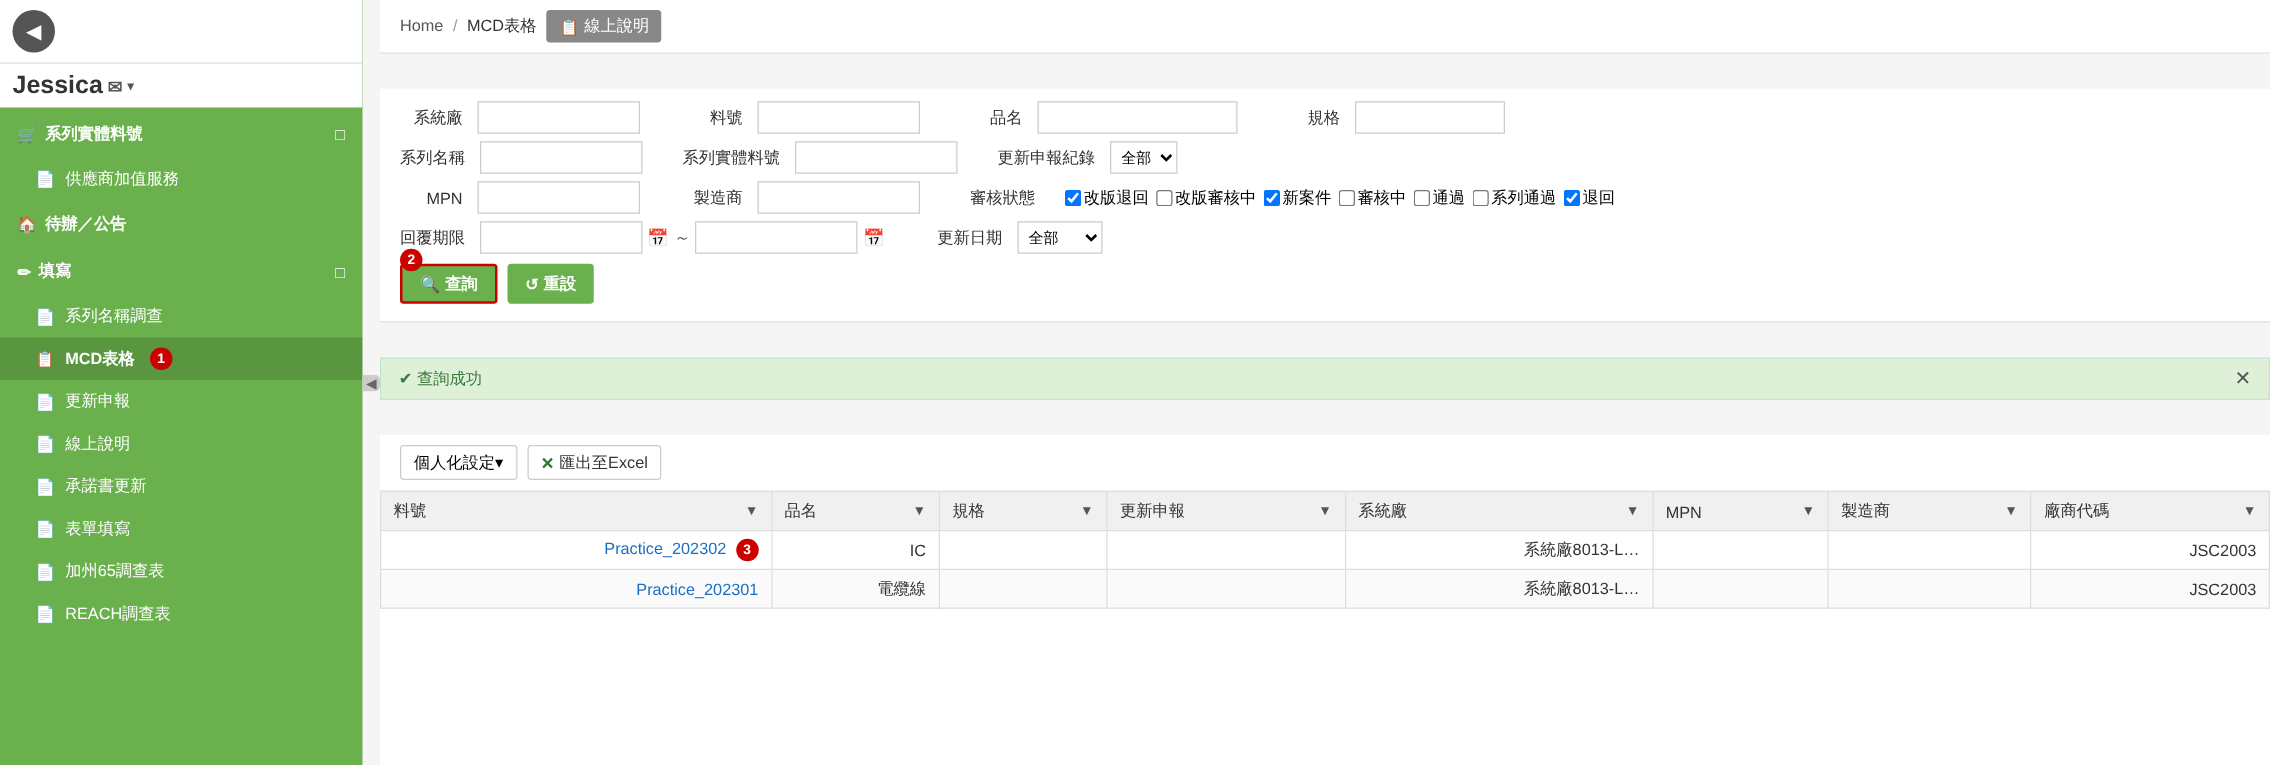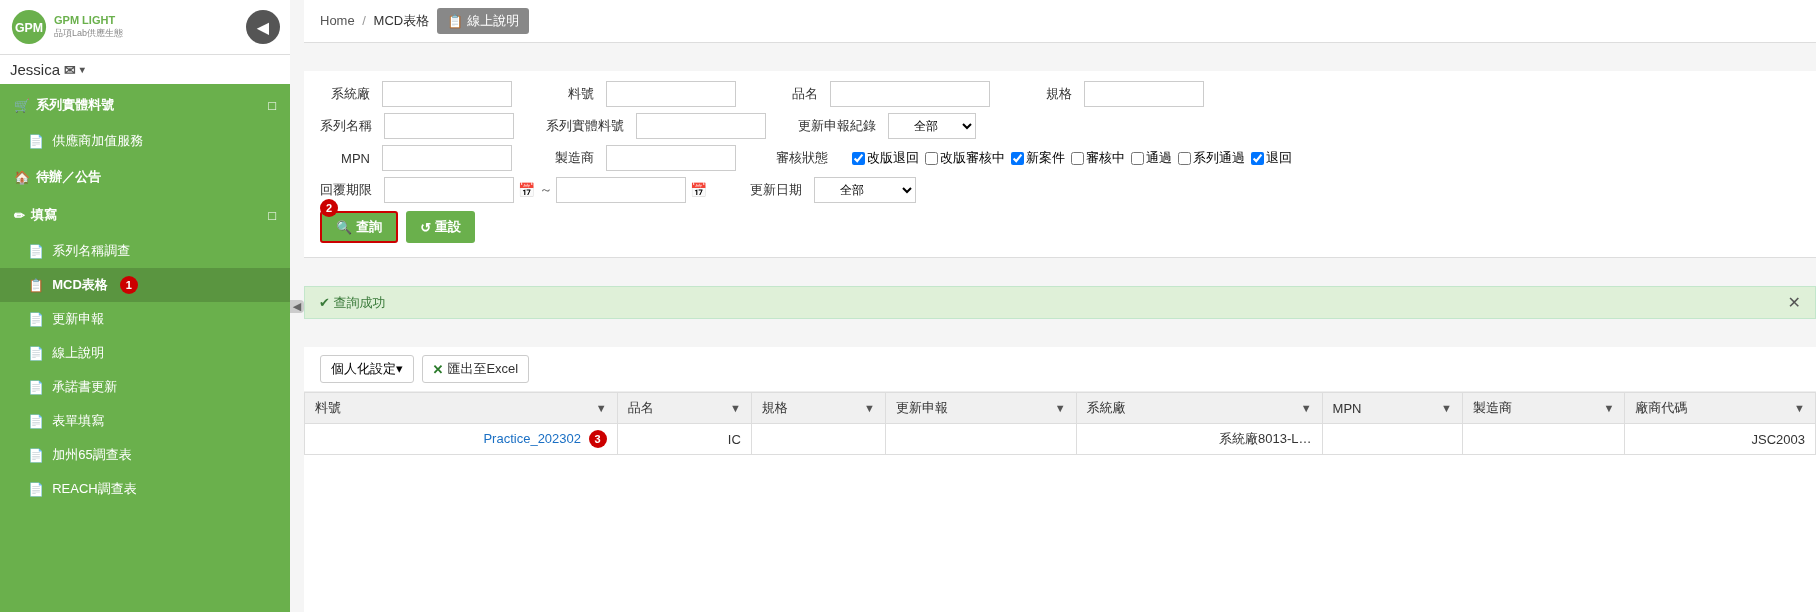--- a/index.html
+++ b/index.html
@@ -112,21 +112,21 @@
     }
     .form-row {
       display: flex; align-items: center; gap: 12px; margin-bottom: 6px; flex-wrap: wrap;
     }
     .form-label { color: #333; font-size: 13px; white-space: nowrap; min-width: 50px; text-align: right; }
     .form-input {
       border: 1px solid #ccc; padding: 3px 6px; font-size: 12px; height: 26px; min-width: 120px;
       outline: none;
     }
     .form-select {
-      border: 1px solid #ccc; padding: 3px 21px; font-size: 12px; height: 26px;
+      border: 1px solid #ccc; padding: 3px 4px; font-size: 12px; height: 26px;
       background: #fff;
     }
     .date-range { display: flex; align-items: center; gap: 4px; }
     .cal-icon { font-size: 14px; color: #555; cursor: pointer; }
     .tilde { color: #555; }
 
     
     .checkbox-group { display: flex; align-items: center; gap: 6px; flex-wrap: wrap; margin-left: 12px; }
     .checkbox-item { display: flex; align-items: center; gap: 2px; cursor: pointer; }
     .checkbox-item input { cursor: pointer; }
@@ -180,36 +180,25 @@
     tbody tr { background: #fff; }
     tbody tr:nth-child(even) { background: #fafafa; }
     tbody td { padding: 6px 10px; border: 1px solid #ddd; color: #333; text-align: right; }
     tbody td a { color: #1a6fc4; text-decoration: none; cursor: pointer; }
   </style>
 </head>
 <body>
 
 <div id="sidebar">
   <div id="sidebar-header">
-    <div id="logo-area">
-
-      <svg class="logo-icon" viewBox="0 0 40 40">
-        <ellipse cx="20" cy="20" rx="18" ry="18" fill="#6ab04c"></ellipse>
-        <text x="20" y="25" text-anchor="middle" fill="#fff" font-size="10" font-weight="bold">GPM</text>
-      </svg>
-      <div>
-        <div class="logo-text">GPM LIGHT</div>
-        <div class="logo-sub">品項Lab供應生態</div>
-      </div>
-    </div>
     <div class="back-btn">◀</div>
   </div>
 
   <div id="user-row">
-    <span style="font-size:15px;font-weight:normal;">Jessica</span>
+    <span style="font-size:20px;font-weight:bold;">Jessica</span>
     <span class="user-icon">✉</span>
     <span class="chevron-down">▾</span>
   </div>
 
   <div class="sidebar-group-header">
     <span style="margin-right:6px;">🛒</span>
     <span style="flex:1;">系列實體料號</span>
     <span>□</span>
   </div>
   <div class="sidebar-item">
@@ -454,16 +443,28 @@
           <td>IC</td>
           <td></td>
           <td></td>
           <td>系統廠8013-L…</td>
           <td></td>
           <td></td>
           <td>JSC2003</td>
         </tr>
 
 
+        <tr>
+          <td>
+            <a>Practice_202301</a>
+          </td>
+          <td>電纜線</td>
+          <td></td>
+          <td></td>
+          <td>系統廠8013-L…</td>
+          <td></td>
+          <td></td>
+          <td>JSC2003</td>
+        </tr>
       </tbody>
     </table>
   </div>
 </div>
 
 </body></html>

